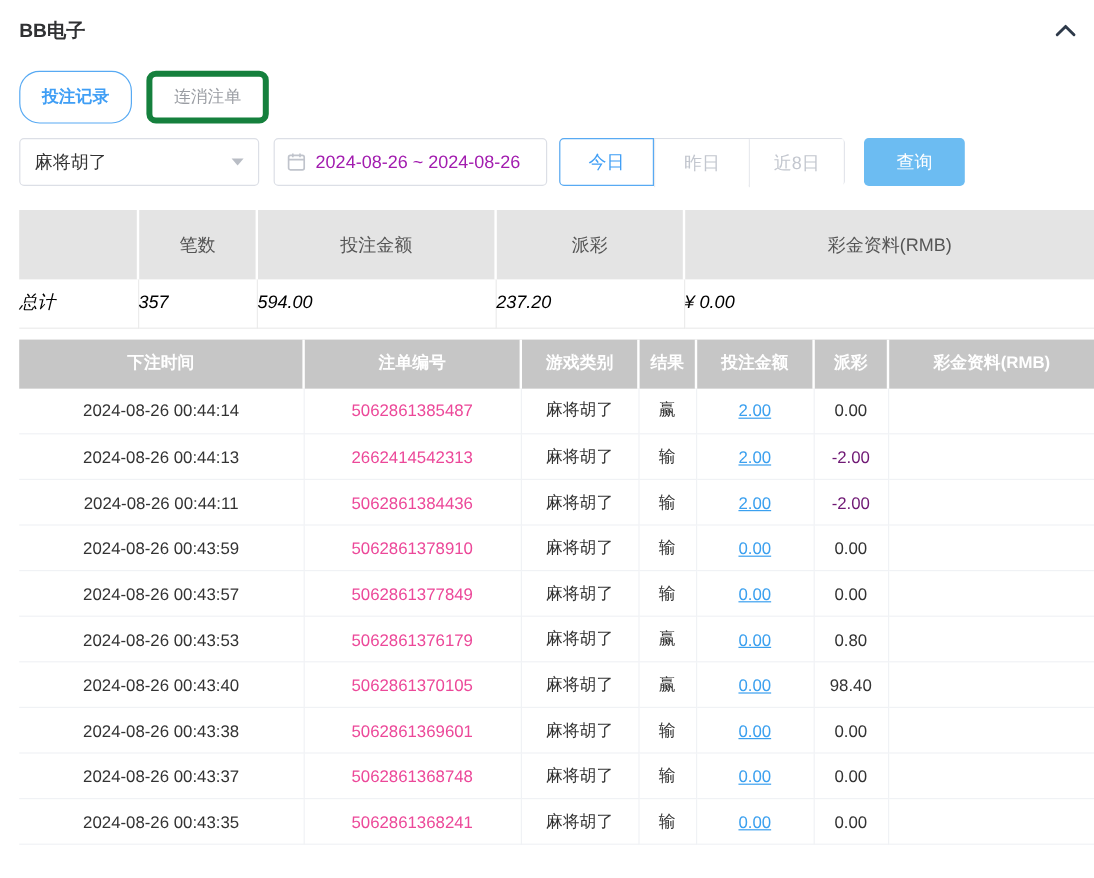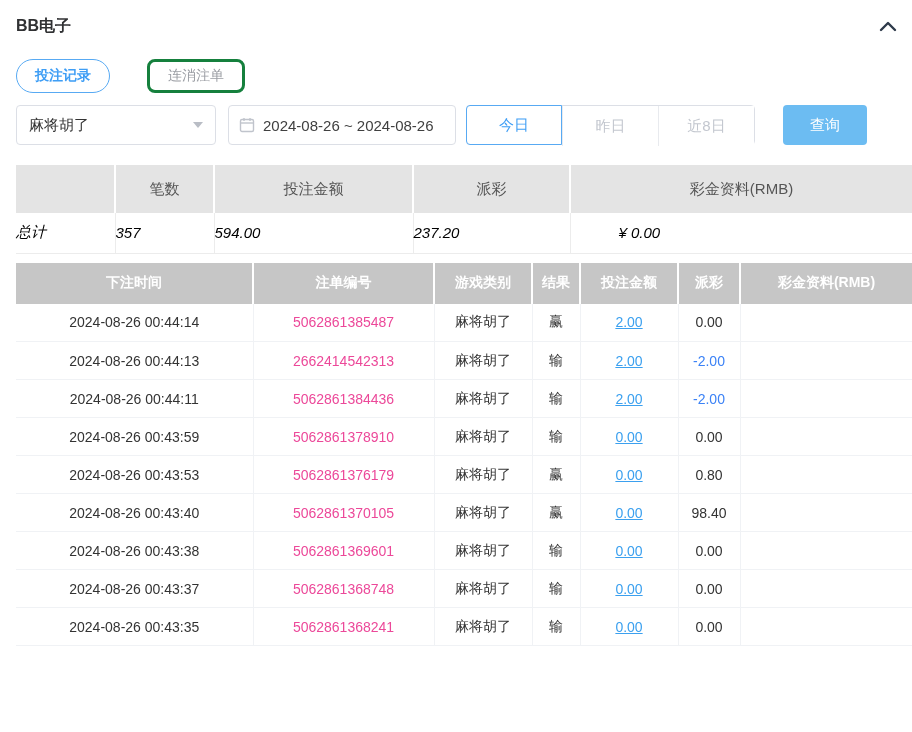--- a/index.html
+++ b/index.html
@@ -12,69 +12,69 @@
   }
   .page { padding: 16px 0 0 16px; }
 
   
   .panel-head { display: flex; align-items: flex-end; justify-content: space-between; padding-right: 14px; }
   .panel-title { font-size: 16px; font-weight: bold; color: #303133; }
   .collapse-btn { width: 20px; height: 20px; display: flex; align-items: center; justify-content: center; cursor: pointer; }
 
   
   .tabs { display: flex; gap: 12px; margin-top: 22px; }
-  .tab { height: 34px; padding: 0 18px; display: flex; align-items: center; font-size: 14px;
+  .tab { height: 44px; padding: 0 18px; display: flex; align-items: center; font-size: 14px;
          background: #fff; cursor: pointer; }
   .tab.active { border: 1px solid #58aaf3; color: #3f9ef5; border-radius: 17px; font-weight: bold; }
-  .tab.inactive { border: 3px solid #15803d; color: #9a9da3; border-radius: 8px; margin-left: 25px; }
+  .tab.inactive { border: 5px solid #15803d; color: #9a9da3; border-radius: 8px; }
 
   
   .filters { display: flex; align-items: center; margin-top: 12px; }
   .select {
     width: 200px; height: 40px; border: 1px solid #dcdfe6; border-radius: 4px;
     display: flex; align-items: center; justify-content: space-between;
     padding: 0 12px; font-size: 15px; color: #333; cursor: pointer;
   }
   .caret-down { width: 0; height: 0; border-left: 5px solid transparent; border-right: 5px solid transparent; border-top: 6px solid #b9bdc5; }
   .datefield {
     margin-left: 12px; width: 228px; height: 40px; border: 1px solid #dcdfe6; border-radius: 4px;
-    display: flex; align-items: center; gap: 8px; padding: 0 10px; font-size: 15px; color: #404040; cursor: pointer;
+    display: flex; align-items: center; gap: 8px; padding: 0 10px; font-size: 15px; color: #a21caf; cursor: pointer;
   }
   .btn-group { display: flex; margin-left: 10px; border: 1px solid #dcdfe6; border-radius: 4px; height: 40px; overflow: visible; }
-  .qbtn { width: 96px; height: 40px; display: flex; align-items: center; justify-content: center;
+  .qbtn { width: 79px; height: 40px; display: flex; align-items: center; justify-content: center;
           font-size: 15px; color: #c3c7cf; background: #fff; cursor: pointer; border-left: 1px solid #e8eaee; }
   .qbtn:first-child { border-left: none; }
   .qbtn.active { margin: -1px 0 -1px -1px; border: 1px solid #58aaf3; border-radius: 4px 0 0 4px; color: #3f9ef5; }
-  .search-btn { margin-left: 28px; width: 84px; height: 40px; border: none; border-radius: 4px;
+  .search-btn { margin-left: 16px; width: 84px; height: 40px; border: none; border-radius: 4px;
                 background: #6cbcf2; color: #fff; font-size: 15px; cursor: pointer;
                 font-family: "Liberation Sans", "DejaVu Sans", sans-serif; }
 
   
   table { border-collapse: collapse; table-layout: fixed; }
   .summary-table { width: 896px; margin-top: 20px; font-size: 15px; }
-  .summary-table th { background: #e4e4e4; color: #555; font-weight: normal; height: 48px;
+  .summary-table th { background: #e4e4e4; color: #555; font-weight: normal; height: 58px;
                       border-right: 2px solid #fff; }
   .summary-table th:last-child { border-right: none; }
   .summary-table td { background: #fff; height: 40px; 
                       border: 1px solid #ececec; border-top: none; color: #000000; font-style: italic; }
   .summary-table td:first-child { border-left: none; }
-  .summary-table td:last-child { border-right: none; padding-left: 48px; }
+  .summary-table td:last-child { border-right: none; }
 
   
   .bet-table { width: 896px; margin-top: 9px; font-size: 14px; }
   .bet-table th { background: #c6c6c6; color: #fff; font-weight: bold; height: 41px;
                   border-right: 2px solid #fff; }
   .bet-table th:last-child { border-right: none; }
   .bet-table td { height: 38px; text-align: center; background: #fff;
                   border: 1px solid #f0f2f5; border-top: none; color: #333; }
   .bet-table td:first-child { border-left: none; }
   .bet-table td:last-child { border-right: none; }
   .bet-table td.order { color: #ec4899; }
   .bet-table a.bet-link { color: #3ba0ef; text-decoration: underline; cursor: pointer; }
-  .bet-table td.neg { color: #3b82f6; }
+  .bet-table td.neg { color: #701a75; }
 </style>
 </head>
 <body>
 
 <div class="page">
 
   <div class="panel-head">
     <div class="panel-title">BB电子</div>
     <div class="collapse-btn">
       <span>
@@ -194,20 +194,29 @@
         <tr>
       <td>2024-08-26 00:43:59</td>
       <td class="order">5062861378910</td>
       <td>麻将胡了</td>
       <td>输</td>
       <td><a class="bet-link">0.00</a></td>
       <td>0.00</td>
       <td></td>
     </tr>
         <tr>
+      <td>2024-08-26 00:43:57</td>
+      <td class="order">5062861377849</td>
+      <td>麻将胡了</td>
+      <td>输</td>
+      <td><a class="bet-link">0.00</a></td>
+      <td>0.00</td>
+      <td></td>
+    </tr>
+        <tr>
       <td>2024-08-26 00:43:53</td>
       <td class="order">5062861376179</td>
       <td>麻将胡了</td>
       <td>赢</td>
       <td><a class="bet-link">0.00</a></td>
       <td>0.80</td>
       <td></td>
     </tr>
         <tr>
       <td>2024-08-26 00:43:40</td>

